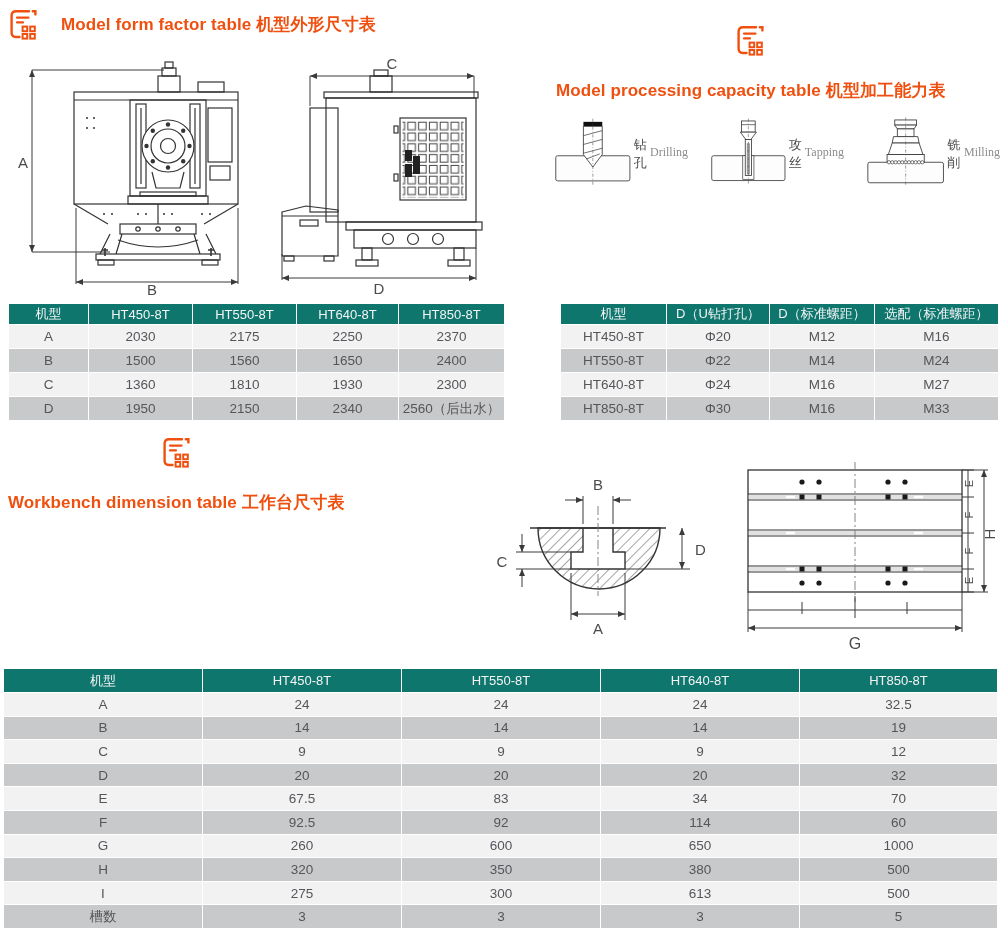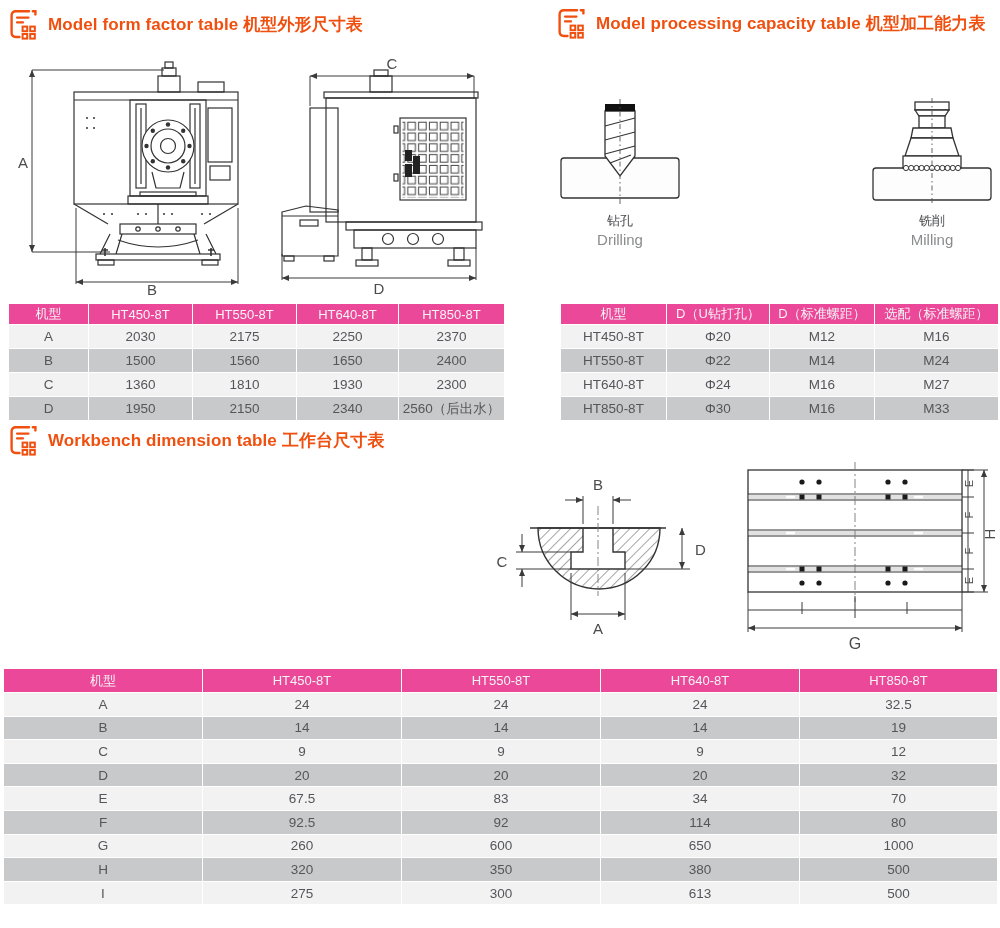--- a/index.html
+++ b/index.html
@@ -1,41 +1,41 @@
 <!DOCTYPE html>
 <html><head>
 <meta charset="utf-8">
 <style>
   html,body{margin:0;padding:0;background:#fff;}
   body{width:1000px;height:928px;position:relative;overflow:hidden;
        font-family:"Liberation Sans",sans-serif;color:#58595B;}
   .abs{position:absolute;}
 
   
-  .sec-header{display:flex;align-items:center;gap:9px;}
+  .sec-header{display:flex;align-items:center;gap:22px;}
   .sec-title{font-size:17px;font-weight:bold;color:#F0500F;white-space:nowrap;letter-spacing:.1px;}
   .sec-title .zh{margin-left:5px;}
 
   
   table{border-collapse:collapse;table-layout:fixed;}
-  th{background:#ec4899;color:#F4F4F5;font-weight:normal;font-size:13px;
+  th{background:#0f766e;color:#F4F4F5;font-weight:normal;font-size:13px;
      border:1px solid #fff;padding:0;text-align:center;}
   td{color:#55565A;font-size:13.5px;border:1px solid #fff;padding:0;text-align:center;}
   tbody tr:nth-child(odd){background:#F2F2F3;}
   tbody tr:nth-child(even){background:#C8C9CA;}
   .t-small th{height:20px;}
   .t-small td{height:23px;}
   .t-big th{height:23px;}
   .t-big td{height:22.6px;}
 
   
   .proc-row{display:flex;justify-content:space-between;}
-  .proc-item{width:136px;display:flex;flex-direction:column;align-items:center;}
+  .proc-item{width:136px;display:flex;flex-direction:row;align-items:center;}
   .proc-zh{font-size:13px;color:#4A4B4D;margin-top:4px;}
-  .proc-en{font-size:15px;color:#8A8C8E;margin-top:1px;}
+  .proc-en{font-size:12px;color:#8A8C8E;margin-top:1px;font-family:Liberation Serif, serif;}
 
   svg text{font-family:"Liberation Sans",sans-serif;}
   .dimlbl{fill:#4A4B4D;font-size:15px;}
   .dimlbl-sm{fill:#4A4B4D;font-size:11px;}
 </style>
 </head>
 <body>
 
 <div>
 
@@ -46,21 +46,21 @@
       <line x1="9" y1="9.6" x2="20.5" y2="9.6" stroke="#F0500F" stroke-width="2.2" stroke-linecap="round"></line>
       <line x1="9" y1="14.4" x2="15" y2="14.4" stroke="#F0500F" stroke-width="2.2" stroke-linecap="round"></line>
       <rect x="14.6" y="18.6" width="4.6" height="4.6" fill="none" stroke="#F0500F" stroke-width="2"></rect>
       <rect x="22.2" y="18.6" width="4.6" height="4.6" fill="none" stroke="#F0500F" stroke-width="2"></rect>
       <rect x="14.6" y="26" width="4.6" height="4.6" fill="none" stroke="#F0500F" stroke-width="2"></rect>
       <rect x="22.2" y="26" width="4.6" height="4.6" fill="none" stroke="#F0500F" stroke-width="2"></rect>
     </svg>
     <div class="sec-title"><span>Model form factor table</span><span class="zh">机型外形尺寸表</span></div>
   </div>
 
-  <div class="abs sec-header" style="left:556px;top:7px;">
+  <div class="abs sec-header" style="left:556px;top:24px;flex-direction:column;">
     <svg width="31" height="33" viewBox="0 0 31 33">
       <path d="M21,3.2 H8 Q3.6,3.2 3.6,7.6 V24.6 Q3.6,29 8,29 H11.5" fill="none" stroke="#F0500F" stroke-width="2.4" stroke-linecap="round"></path>
       <path d="M24.8,3.2 H27.4 V6.4" fill="none" stroke="#F0500F" stroke-width="2.4" stroke-linecap="round"></path>
       <line x1="9" y1="9.6" x2="20.5" y2="9.6" stroke="#F0500F" stroke-width="2.2" stroke-linecap="round"></line>
       <line x1="9" y1="14.4" x2="15" y2="14.4" stroke="#F0500F" stroke-width="2.2" stroke-linecap="round"></line>
       <rect x="14.6" y="18.6" width="4.6" height="4.6" fill="none" stroke="#F0500F" stroke-width="2"></rect>
       <rect x="22.2" y="18.6" width="4.6" height="4.6" fill="none" stroke="#F0500F" stroke-width="2"></rect>
       <rect x="14.6" y="26" width="4.6" height="4.6" fill="none" stroke="#F0500F" stroke-width="2"></rect>
       <rect x="22.2" y="26" width="4.6" height="4.6" fill="none" stroke="#F0500F" stroke-width="2"></rect>
     </svg>
@@ -206,20 +206,34 @@
           <line x1="50" y1="44" x2="80" y2="36"></line>
           <line x1="50" y1="58" x2="80" y2="50"></line>
           <line x1="55" y1="67" x2="76" y2="59"></line>
         </g>
         <line x1="65" y1="3" x2="65" y2="109" stroke="#555" stroke-width="0.9" stroke-dasharray="5 3 1.5 3"></line>
       </svg>
       <div class="proc-zh">钻孔</div>
       <div class="proc-en">Drilling</div>
     </div>
 
+    <div class="proc-item">
+      <svg width="130" height="112" viewBox="0 0 130 112">
+        <rect x="6" y="62" width="118" height="40" rx="3" fill="#fdfdfd" stroke="#333" stroke-width="1.3"></rect>
+        <rect x="56" y="62" width="18" height="38" fill="#fff" stroke="#333" stroke-width="1.1"></rect>
+        <rect x="54" y="6" width="22" height="18" fill="#fff" stroke="#333" stroke-width="1.3"></rect>
+        <line x1="54" y1="12" x2="76" y2="12" stroke="#333" stroke-width="1.1"></line>
+        <polygon points="52,24 78,24 69,36 61,36" fill="#fff" stroke="#333" stroke-width="1.3"></polygon>
+        <rect x="60" y="36" width="10" height="58" fill="#fff" stroke="#333" stroke-width="1.3"></rect>
+        <rect x="62.5" y="42" width="5" height="50" fill="#9a9a9a"></rect>
+        <line x1="65" y1="2" x2="65" y2="109" stroke="#555" stroke-width="0.9" stroke-dasharray="5 3 1.5 3"></line>
+      </svg>
+      <div class="proc-zh">攻丝</div>
+      <div class="proc-en">Tapping</div>
+    </div>
 
     <div class="proc-item">
       <svg width="130" height="112" viewBox="0 0 130 112">
         <rect x="6" y="72" width="118" height="32" rx="3" fill="#fdfdfd" stroke="#333" stroke-width="1.3"></rect>
         <rect x="48" y="6" width="34" height="8" fill="#fff" stroke="#333" stroke-width="1.3"></rect>
         <polygon points="48,14 82,14 78,20 52,20" fill="#fff" stroke="#333" stroke-width="1.3"></polygon>
         <rect x="52" y="20" width="26" height="12" fill="#fff" stroke="#333" stroke-width="1.3"></rect>
         <polygon points="46,32 84,32 86,42 44,42" fill="#fff" stroke="#333" stroke-width="1.3"></polygon>
         <polygon points="44,42 86,42 92,60 38,60" fill="#fff" stroke="#333" stroke-width="1.3"></polygon>
         <rect x="36" y="60" width="58" height="12" fill="#fff" stroke="#333" stroke-width="1.3"></rect>
@@ -328,21 +342,21 @@
         </tr>
         <tr>
           <td>HT850-8T</td>
           <td>Φ30</td>
           <td>M16</td>
           <td>M33</td>
         </tr>
       </tbody>
     </table>
 
-  <div class="abs sec-header" style="left:8px;top:424px;">
+  <div class="abs sec-header" style="left:8px;top:436px;flex-direction:column;">
     <svg width="31" height="33" viewBox="0 0 31 33">
       <path d="M21,3.2 H8 Q3.6,3.2 3.6,7.6 V24.6 Q3.6,29 8,29 H11.5" fill="none" stroke="#F0500F" stroke-width="2.4" stroke-linecap="round"></path>
       <path d="M24.8,3.2 H27.4 V6.4" fill="none" stroke="#F0500F" stroke-width="2.4" stroke-linecap="round"></path>
       <line x1="9" y1="9.6" x2="20.5" y2="9.6" stroke="#F0500F" stroke-width="2.2" stroke-linecap="round"></line>
       <line x1="9" y1="14.4" x2="15" y2="14.4" stroke="#F0500F" stroke-width="2.2" stroke-linecap="round"></line>
       <rect x="14.6" y="18.6" width="4.6" height="4.6" fill="none" stroke="#F0500F" stroke-width="2"></rect>
       <rect x="22.2" y="18.6" width="4.6" height="4.6" fill="none" stroke="#F0500F" stroke-width="2"></rect>
       <rect x="14.6" y="26" width="4.6" height="4.6" fill="none" stroke="#F0500F" stroke-width="2"></rect>
       <rect x="22.2" y="26" width="4.6" height="4.6" fill="none" stroke="#F0500F" stroke-width="2"></rect>
     </svg>
@@ -511,21 +525,21 @@
           <td>67.5</td>
           <td>83</td>
           <td>34</td>
           <td>70</td>
         </tr>
         <tr>
           <td>F</td>
           <td>92.5</td>
           <td>92</td>
           <td>114</td>
-          <td>80</td>
+          <td>60</td>
         </tr>
         <tr>
           <td>G</td>
           <td>260</td>
           <td>600</td>
           <td>650</td>
           <td>1000</td>
         </tr>
         <tr>
           <td>H</td>
@@ -534,16 +548,23 @@
           <td>380</td>
           <td>500</td>
         </tr>
         <tr>
           <td>I</td>
           <td>275</td>
           <td>300</td>
           <td>613</td>
           <td>500</td>
         </tr>
+        <tr>
+          <td>槽数</td>
+          <td>3</td>
+          <td>3</td>
+          <td>3</td>
+          <td>5</td>
+        </tr>
       </tbody>
     </table>
 
 </div>
 
 </body></html>

